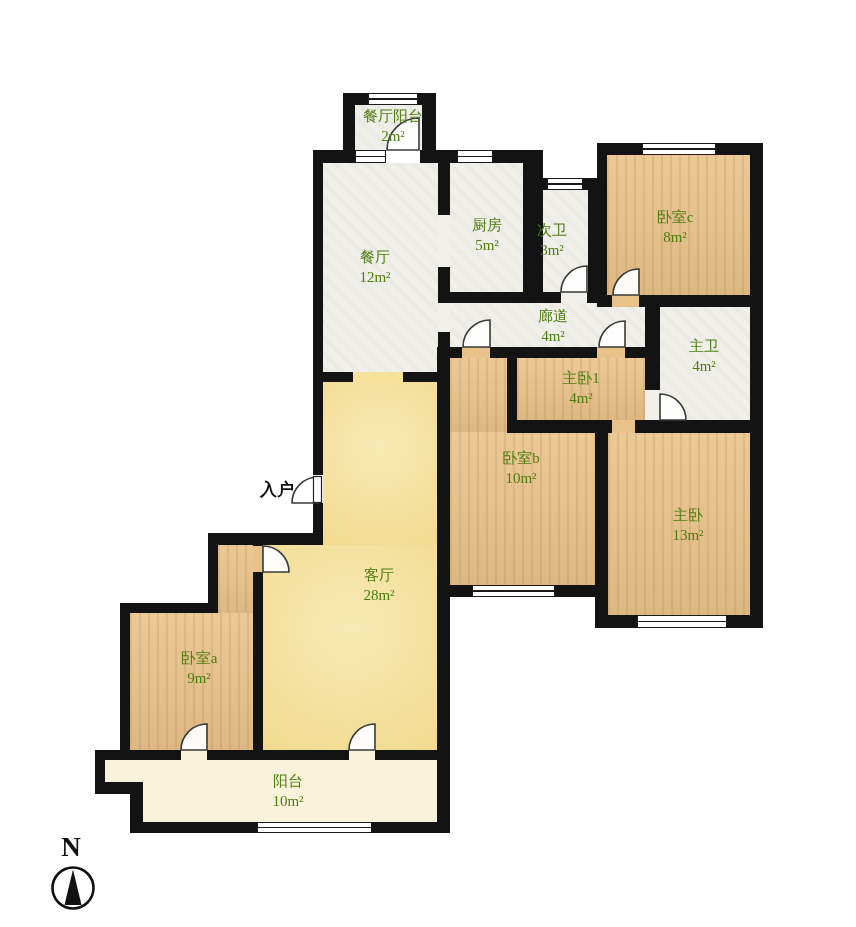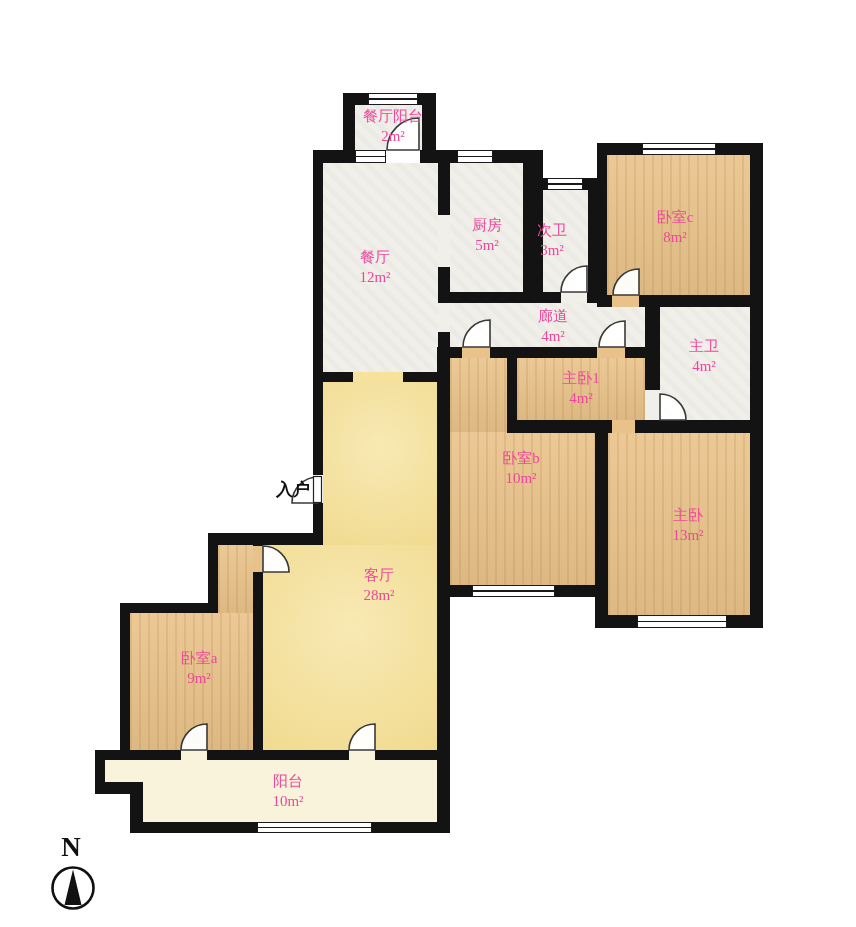--- a/index.html
+++ b/index.html
@@ -12,23 +12,23 @@
         background-image:repeating-linear-gradient(90deg, rgba(150,100,45,0.14) 0 2px, rgba(255,255,255,0) 2px 9px),
                          linear-gradient(rgba(255,255,255,0.10), rgba(0,0,0,0.05));}
   .yellow{background-color:#f6e29b;
         background-image:radial-gradient(circle at 50% 40%, rgba(255,255,255,0.25), rgba(215,185,90,0.18));}
   .cream{background-color:#f8f3da;}
   .wall{position:absolute;background:#131313;}
   .win{position:absolute;box-sizing:border-box;border:1px solid #1a1a1a;
        background:linear-gradient(#ffffff 0 44%, #1a1a1a 44% 58%, #ffffff 58% 100%);}
   .thr{position:absolute;}
   .lbl{position:absolute;transform:translate(-50%,-50%);text-align:center;
-       color:#ec4899;font-size:15px;line-height:1.3;white-space:nowrap;z-index:40;}
+       color:#4d7c0f;font-size:15px;line-height:1.3;white-space:nowrap;z-index:40;}
   .entr{position:absolute;transform:translate(-50%,-50%);font-family:Liberation Mono, monospace;
-        font-weight:bold;font-size:17px;color:#111;z-index:40;white-space:nowrap;margin-left:16px;}
+        font-weight:bold;font-size:17px;color:#111;z-index:40;white-space:nowrap;}
   .north{position:absolute;transform:translate(-50%,-50%);font-weight:bold;font-size:27px;color:#111;z-index:40;}
   #overlay{position:absolute;left:0;top:0;z-index:30;pointer-events:none;}
   .layer{position:absolute;left:0;top:0;width:100%;height:100%;}
 </style>
 </head>
 <body>
 
 <div id="stage">
 
   <div class="layer">

